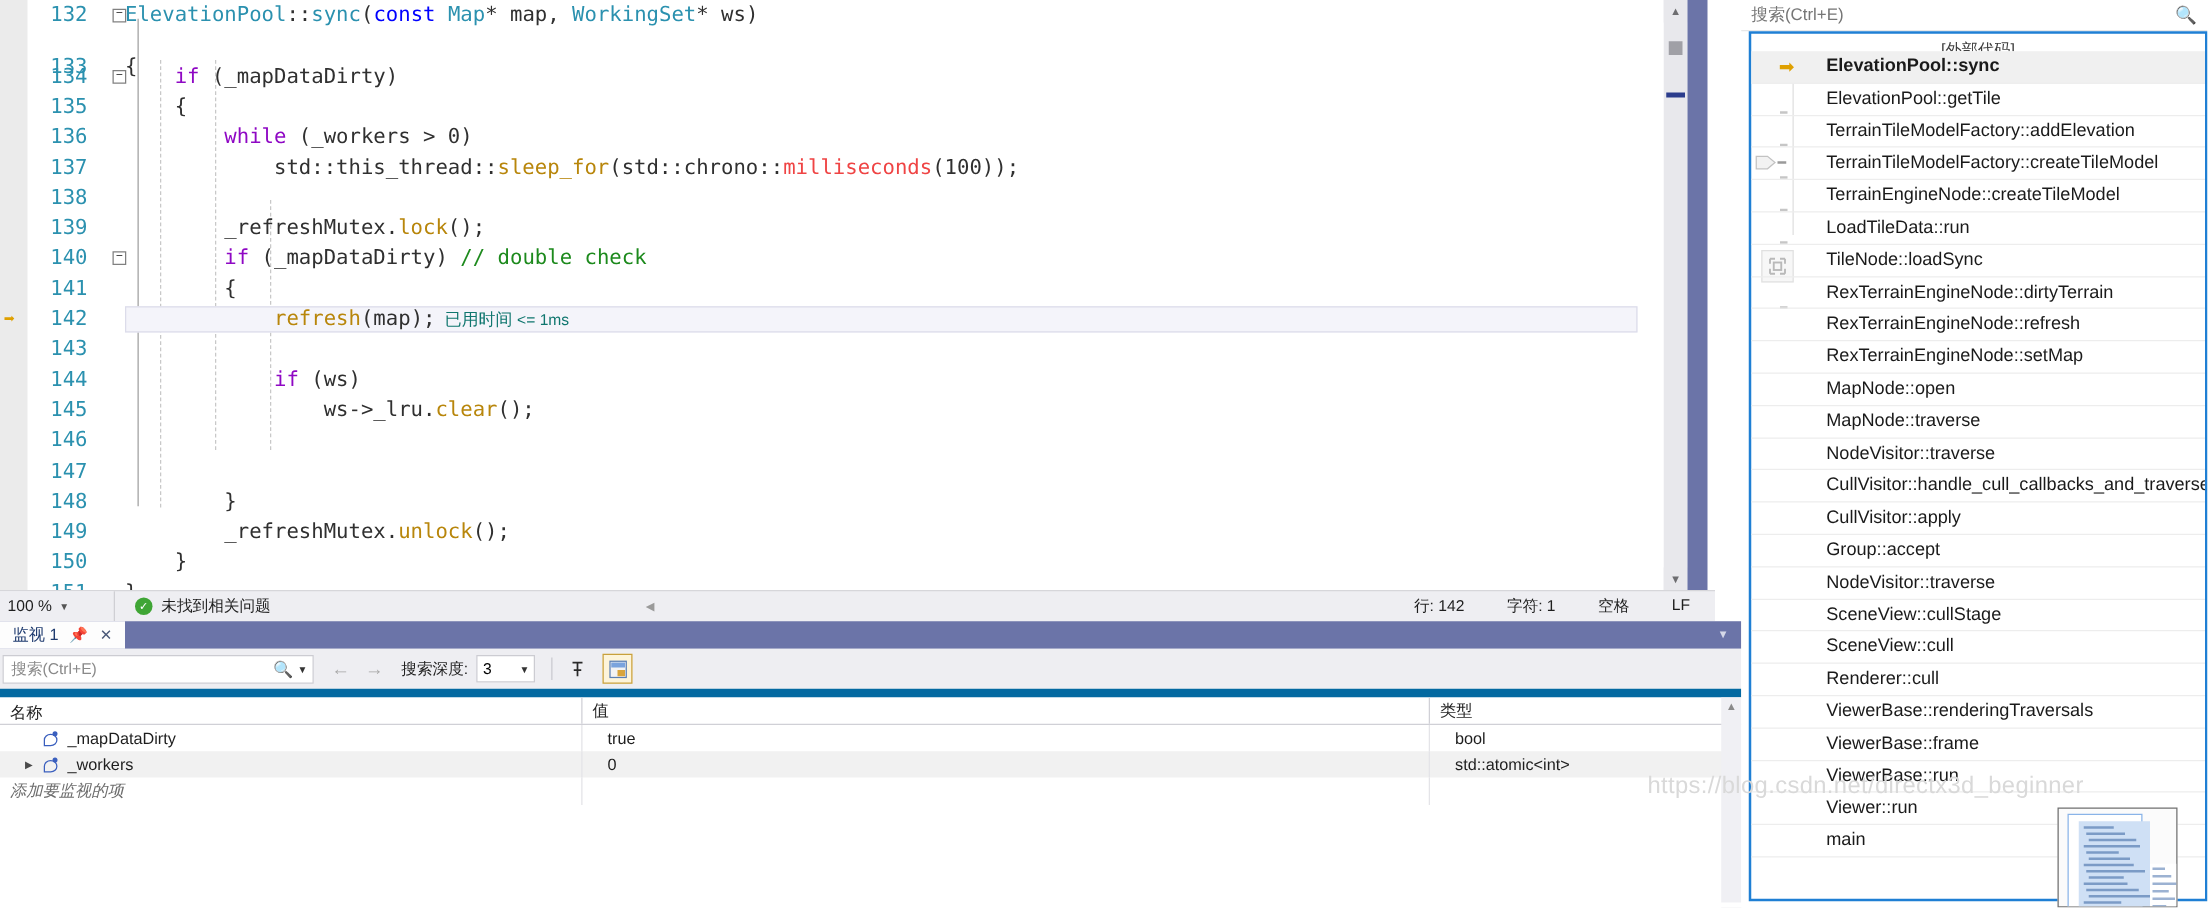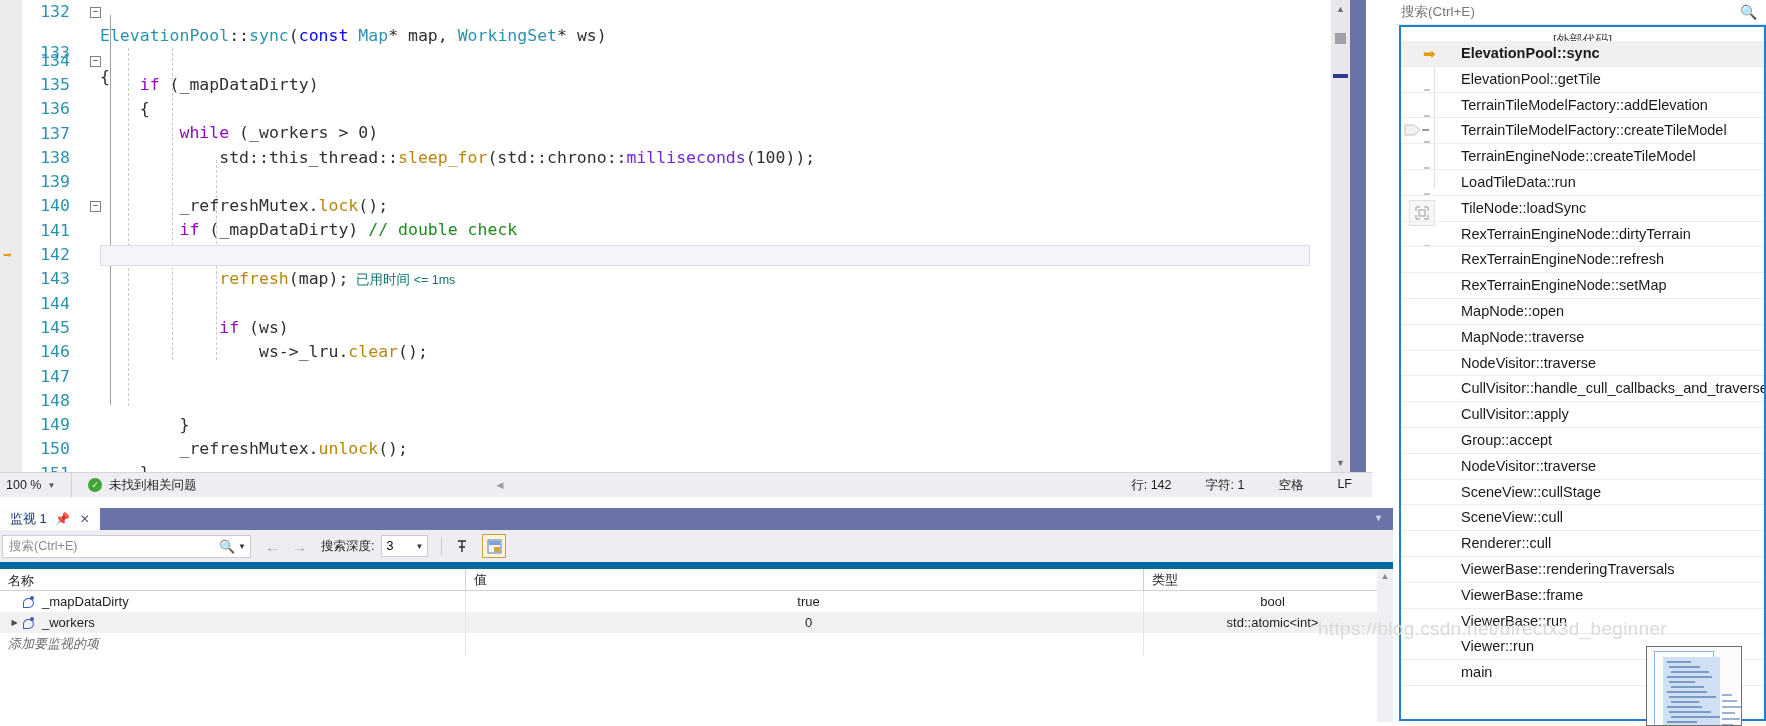--- a/index.html
+++ b/index.html
@@ -28,21 +28,21 @@
   .cline {
     position:relative; height:24.3px; line-height:24.3px;
     white-space:pre; font-family:"DejaVu Sans Mono","Liberation Mono",monospace;
     font-size:16.5px;
   }
   .ln {
     position:absolute; left:22px; width:48px; text-align:right;
     color:#2b91af; font-family:"DejaVu Sans Mono","Liberation Mono",monospace;
     font-size:16.5px;
   }
-  .code-text { position:absolute; left:100px;margin-top:24px; }
+  .code-text { position:absolute; left:100px; }
   .cur-arrow {
     position:absolute; left:3px; top:5px; width:16px; height:14px;
     color:#dfa000; font-size:15px; line-height:14px;
   }
   .fold-box {
     position:absolute; left:90px; top:7px; width:11px; height:11px;
     border:1px solid #808080; background:#fff; color:#404040;
     font-size:9px; line-height:9px; text-align:center;
   }
   .fold-box::before { content:"\2212"; position:relative; top:-1px; }
@@ -51,21 +51,21 @@
     border-left:1px dashed #c8c8c8;
   }
   .brace-line {
     position:absolute; top:0; width:0; height:100%;
     border-left:1.5px solid #a0a0a0;
   }
 
   
   .t-kw   { color:#0000ff; }
   .t-ctl  { color:#8f08c4; }
-  .t-type { color:#6d28d9; }
+  .t-type { color:#ef4444; }
   .t-fn   { color:#b8860b; }
   .t-cmt  { color:#1d8a1d; }
   .t-plain{ color:#303030; }
   .t-cls  { color:#2b91af; }
 
   .hl-line {
     position:absolute; left:100px; top:2px; height:21px;
     background:#f4f4fa; border:1px solid #dcdcea;
   }
   .elapsed {
@@ -94,41 +94,40 @@
     position:absolute; right:6px; top:0; width:16px; height:472px; background:#6b74a8;
   }
 
   
   .ed-status {
     position:absolute; left:0; top:472px; width:1372px; height:25px;
     background:#eeeef2; border-top:1px solid #d6d6da;
     display:flex; align-items:center; font-size:12.5px; color:#1e1e1e;
   }
   .zoom-box {
-    width:72px; height:100%; border-right:1px solid #cfcfd4; background:#eeeef2;
+    width:92px; height:100%; border-right:1px solid #cfcfd4; background:#eeeef2;
     display:flex; align-items:center; padding-left:6px; gap:6px;
   }
   .zoom-caret { color:#555; font-size:8px; }
   .status-ok {
     display:flex; align-items:center; gap:7px; padding-left:16px;
   }
   .ok-circle {
     width:14px; height:14px; border-radius:50%; background:#3fa535;
     color:#fff; font-size:9px; line-height:14px; text-align:center;
   }
   .status-navarrow { color:#9a9a9a; font-size:9px; margin-left:300px; }
   .status-right {
     margin-left:auto; display:flex; gap:34px; padding-right:20px; font-size:12.5px;
   }
 
   
   .watch-pane {
     position:absolute; left:0; top:497px; width:1393px; height:186px;
     background:#eeeef2;
-    margin-top:11px;
   }
   .watch-tabrow {
     position:absolute; left:0; top:0; width:1393px; height:22px;
     background:#6b74a8;
   }
   .watch-tab {
     position:absolute; left:0; top:0; height:22px; background:#fdfdfd;
     display:flex; align-items:center; gap:9px; padding:0 10px;
     font-size:13px; color:#1e3a6e;
   }
@@ -167,21 +166,21 @@
   }
   .wg-head {
     display:flex; height:22px; background:#fff; border-bottom:1px solid #d0d0d6;
     font-size:13px; color:#1e1e1e;
   }
   .wg-head > div { padding:2px 0 0 8px; border-right:1px solid #d0d0d6; }
   .wg-row {
     display:flex; height:21px; font-size:13px; color:#1e1e1e; align-items:center;
   }
   .wg-row.alt { background:#f1f1f1; }
-  .wg-row > div { height:21px; line-height:21px; border-right:1px solid #e4e4e8; padding-left:8px;text-align:center; }
+  .wg-row > div { height:21px; line-height:21px; border-right:1px solid #e4e4e8; padding-left:20px; }
   .col-name { width:466px; display:flex; align-items:center; }
   .col-val  { width:678px; }
   .col-type { width:249px; border-right:none !important; }
   .expander { width:13px; font-size:8px; color:#4a4a4a; flex:0 0 13px; }
   .varicon {
     width:15px; height:14px; flex:0 0 15px; margin-right:6px; position:relative;
   }
   .varicon::before {
     content:""; position:absolute; left:2px; top:3px; width:9px; height:8px;
     border:1.6px solid #3a5fbe; border-radius:50% 50% 50% 0;

